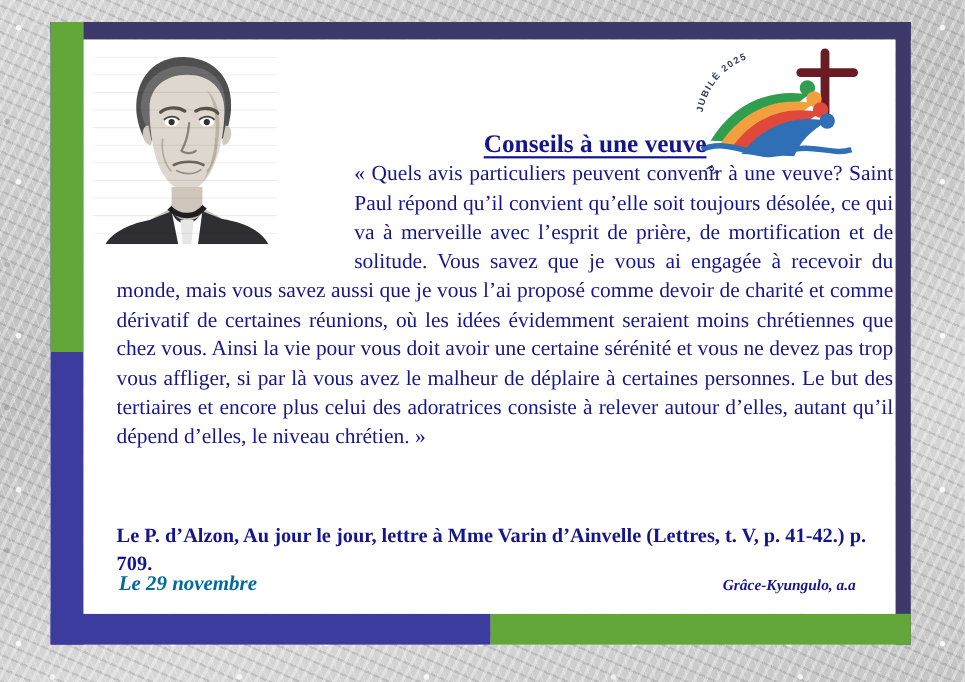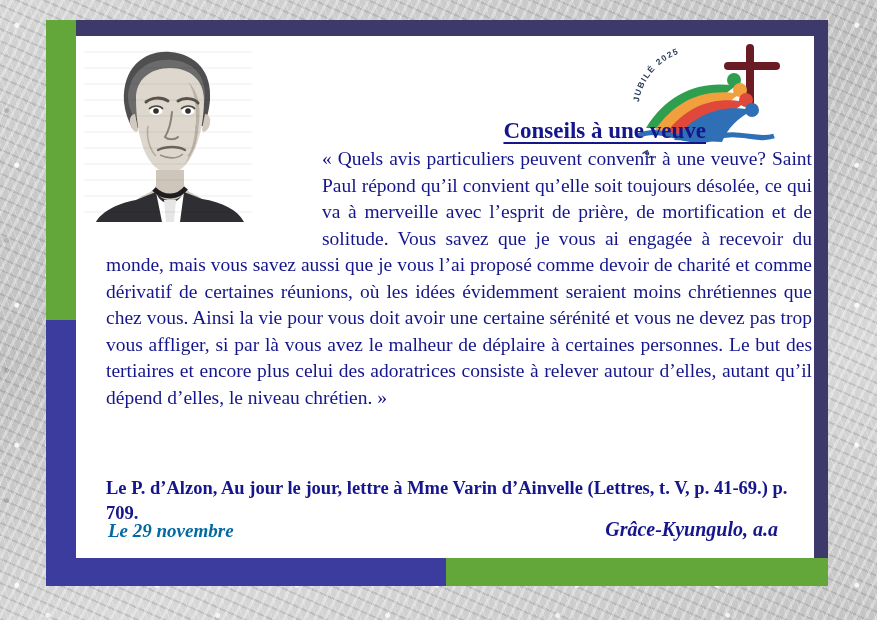--- a/index.html
+++ b/index.html
@@ -84,21 +84,21 @@
     height: 118px;
   }
   .jubilee svg { display:block; }
 
   
   .title {
     position: absolute;
     left: 300px;
     top: 82px;
     width: 330px;
-    text-align: right;
+    text-align: center;
     font-size: 23px;
     font-weight: bold;
     color: #15158c;
     text-decoration: underline;
     text-underline-offset: 4px;
     font-family: "Liberation Serif", serif;
   }
 
   
   .body-text {
@@ -142,21 +142,21 @@
     font-size: 19px;
     font-weight: bold;
     font-style: italic;
     font-family: "Liberation Serif", serif;
   }
   .footer-author {
     position: absolute;
     right: 36px;
     bottom: 17px;
     color: #15158c;
-    font-size: 20px;
+    font-size: 14px;
     font-style: italic;
     font-weight: bold;
     font-family: "Liberation Serif", serif;
   }
 </style>
 </head>
 <body>
 
 <div class="page">
 
@@ -260,20 +260,20 @@
         </svg>
       </div>
 
       <div class="title">Conseils à une veuve</div>
 
       <div class="body-text">
         <div class="indent-shape"></div>
         <p>« Quels avis particuliers peuvent convenir à une veuve?  Saint Paul répond qu’il convient qu’elle soit toujours désolée, ce qui va à merveille avec l’esprit de prière, de mortification et de solitude. Vous savez que je vous ai engagée à recevoir du monde, mais vous savez aussi que je vous l’ai proposé comme devoir de charité et comme dérivatif de certaines réunions, où les idées évidemment seraient moins chrétiennes que chez vous. Ainsi la vie pour vous doit avoir une certaine sérénité et vous ne devez pas trop vous affliger, si par là vous avez le malheur de déplaire à certaines personnes. Le but des tertiaires et encore plus celui des adoratrices consiste à relever autour d’elles, autant qu’il dépend d’elles, le niveau chrétien. »</p>
       </div>
 
-      <div class="reference">Le P. d’Alzon, Au jour le jour, lettre à Mme Varin d’Ainvelle (Lettres, t. V, p. 41-69.) p. 709.</div>
+      <div class="reference">Le P. d’Alzon, Au jour le jour, lettre à Mme Varin d’Ainvelle (Lettres, t. V, p. 41-42.) p. 709.</div>
 
       <div class="footer-date">Le 29 novembre</div>
       <div class="footer-author">Grâce-Kyungulo, a.a</div>
 
     </div>
   </div>
 </div>
 
 </body></html>

